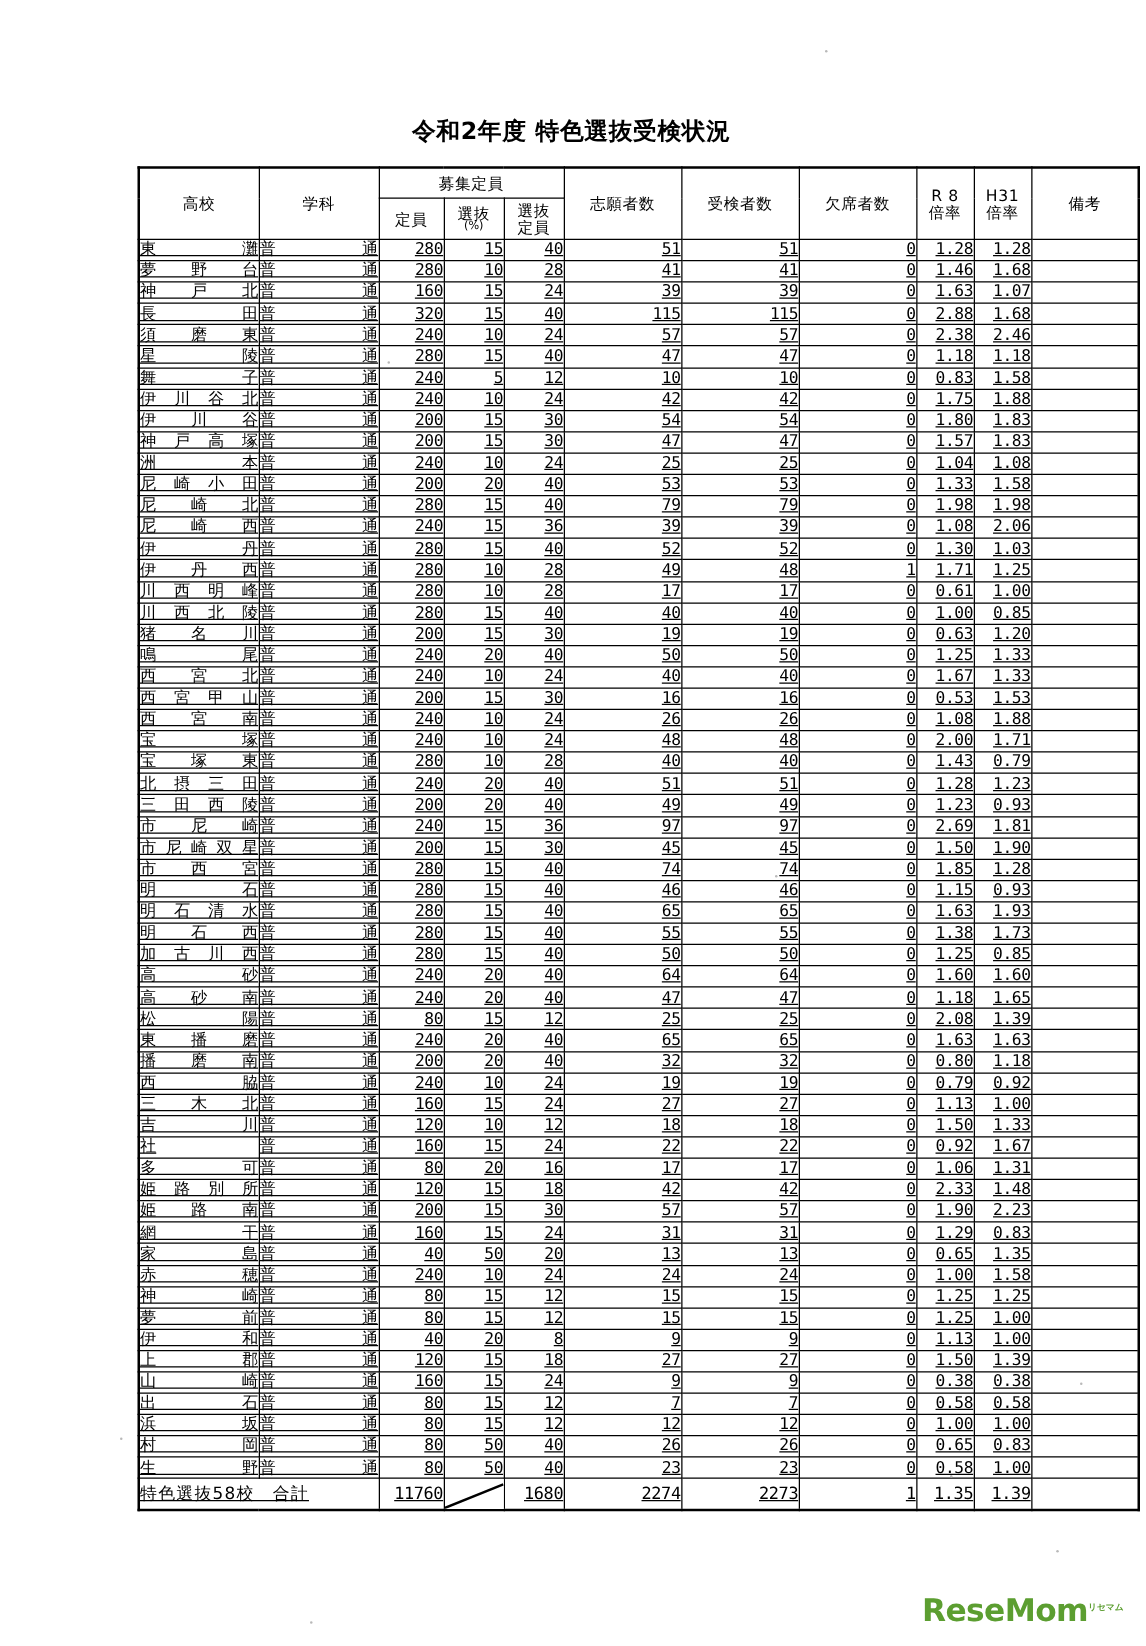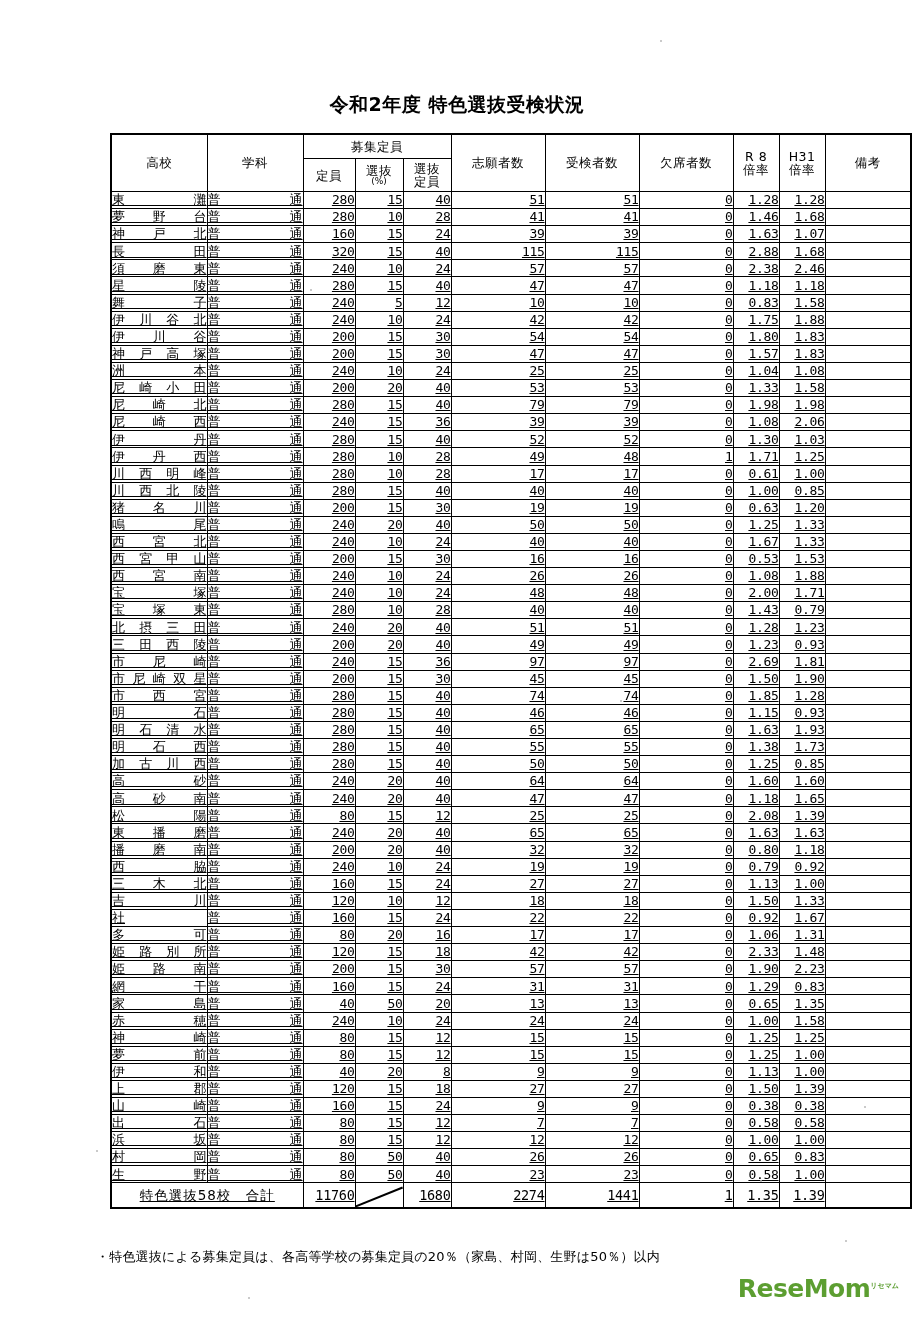--- a/index.html
+++ b/index.html
@@ -88,21 +88,21 @@
     padding: 0 4px 0 0;
     font-size: 13px;
     font-family: "DejaVu Sans Mono", "Liberation Mono", monospace;
     letter-spacing: -0.3px;
   }
   td.note { }
 
   
   tr.total td { height: 24px; font-size: 13.5px; }
   td.total-label {
-    text-align: center;
+    text-align: left;
     font-size: 13.5px;
     letter-spacing: 1px;
   }
   td.slash {
     position: relative;
     overflow: hidden;
   }
   td.slash::after {
     content: "";
     position: absolute;
@@ -964,32 +964,31 @@
           <td class="num">0.58</td>
           <td class="num">1.00</td>
           <td class="note"></td>
         </tr>
         <tr class="total">
           <td class="total-label" colspan="2">特色選抜58校　合計</td>
           <td class="num">11760</td>
           <td class="slash"></td>
           <td class="num">1680</td>
           <td class="num">2274</td>
-          <td class="num">1441</td>
+          <td class="num">2273</td>
           <td class="num">1</td>
           <td class="num">1.35</td>
           <td class="num">1.39</td>
           <td class="note"></td>
         </tr>
       </tbody>
   </table>
 </div>
 
 <div id="footnote">
-  <span>・特色選抜による募集定員は、各高等学校の募集定員の20％（家島、村岡、生野は50％）以内</span>
 </div>
 
 <div id="watermark">
   <span>ReseMom</span><span class="tm">リセマム</span>
 </div>
 
 <div class="speck" style="left: 660px; top: 40px;"></div>
 <div class="speck" style="left: 760px; top: 1180px;"></div>
 <div class="speck" style="left: 248px; top: 1297px;"></div>
 <div class="speck" style="left: 864px; top: 1106px;"></div>

